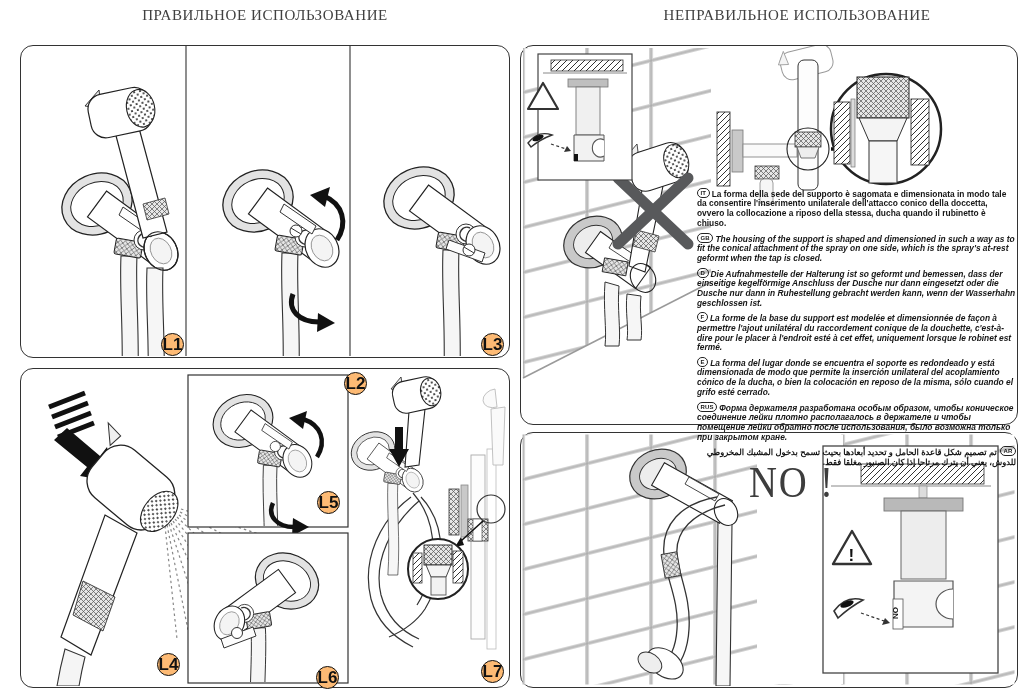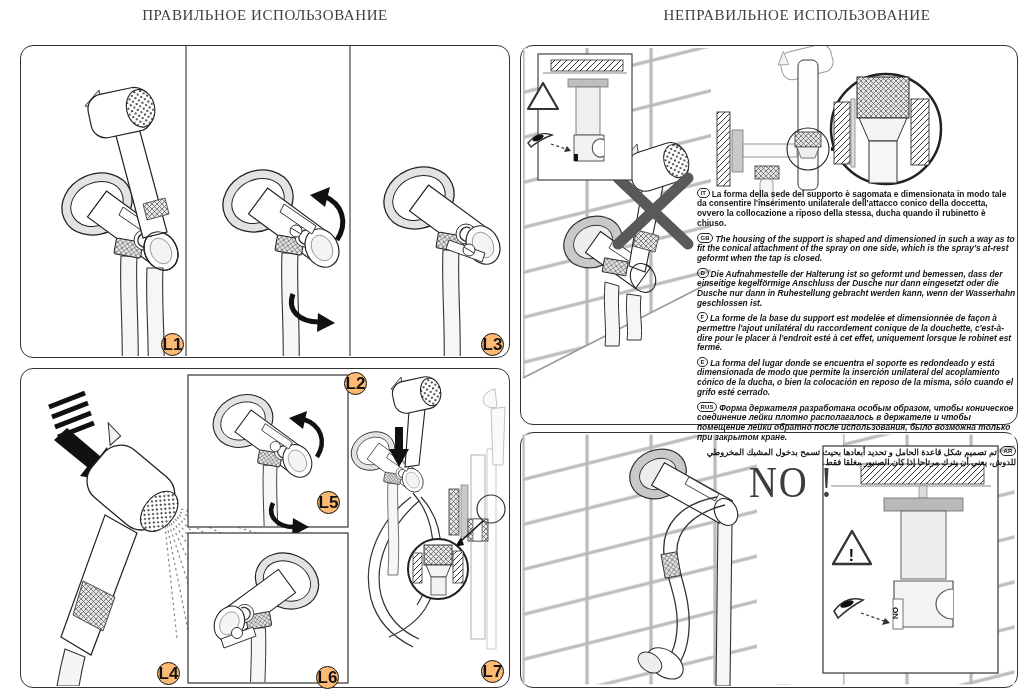--- a/index.html
+++ b/index.html
@@ -212,21 +212,21 @@
       <circle cx="417" cy="200" r="30" fill="#fff" stroke="#222" stroke-width="2"></circle>
       <g>
         <rect x="392" y="184" width="9" height="30" fill="url(#pat-hatch)" stroke="#333" stroke-width="0.8"></rect>
         <rect x="432" y="182" width="10" height="32" fill="url(#pat-hatch)" stroke="#333" stroke-width="0.8"></rect>
         <rect x="403" y="176" width="28" height="20" fill="url(#pat-knurl)" stroke="#222" stroke-width="0.9"></rect>
         <polygon points="405,196 430,196 425,208 410,208" fill="#f4f4f4" stroke="#333" stroke-width="0.9"></polygon>
         <rect x="410" y="208" width="15" height="18" fill="#f2f2f2" stroke="#555" stroke-width="0.9"></rect>
       </g>
     </g>
   </svg>
-  <div class="flabel" style="left:136px;top:293px;">L4</div>
+  <div class="flabel" style="left:136px;top:284px;">L4</div>
   <div class="flabel" style="left:296px;top:122px;">L5</div>
   <div class="flabel" style="left:295px;top:285px;margin-top:12px;">L6</div>
   <div class="flabel" style="left:460px;top:291px;">L7</div>
 </div>
 
 <div class="panel" id="panel-rt">
   <svg width="495" height="377" viewBox="0 0 495 377">
     <polygon points="2,2 190,2 190,236 2,332" fill="url(#pat-tile)"></polygon>
     <line x1="190" y1="236" x2="2" y2="332" stroke="#9a9a9a" stroke-width="1.5"></line>
 

